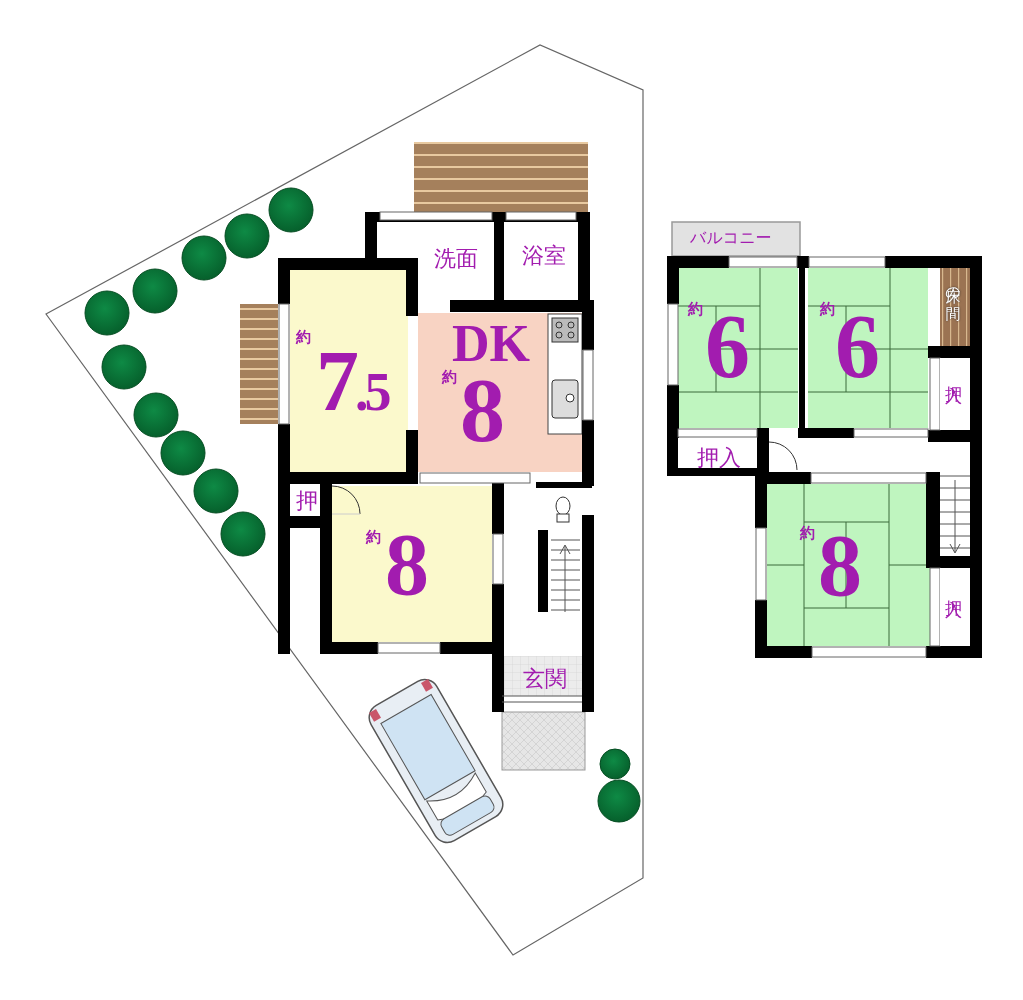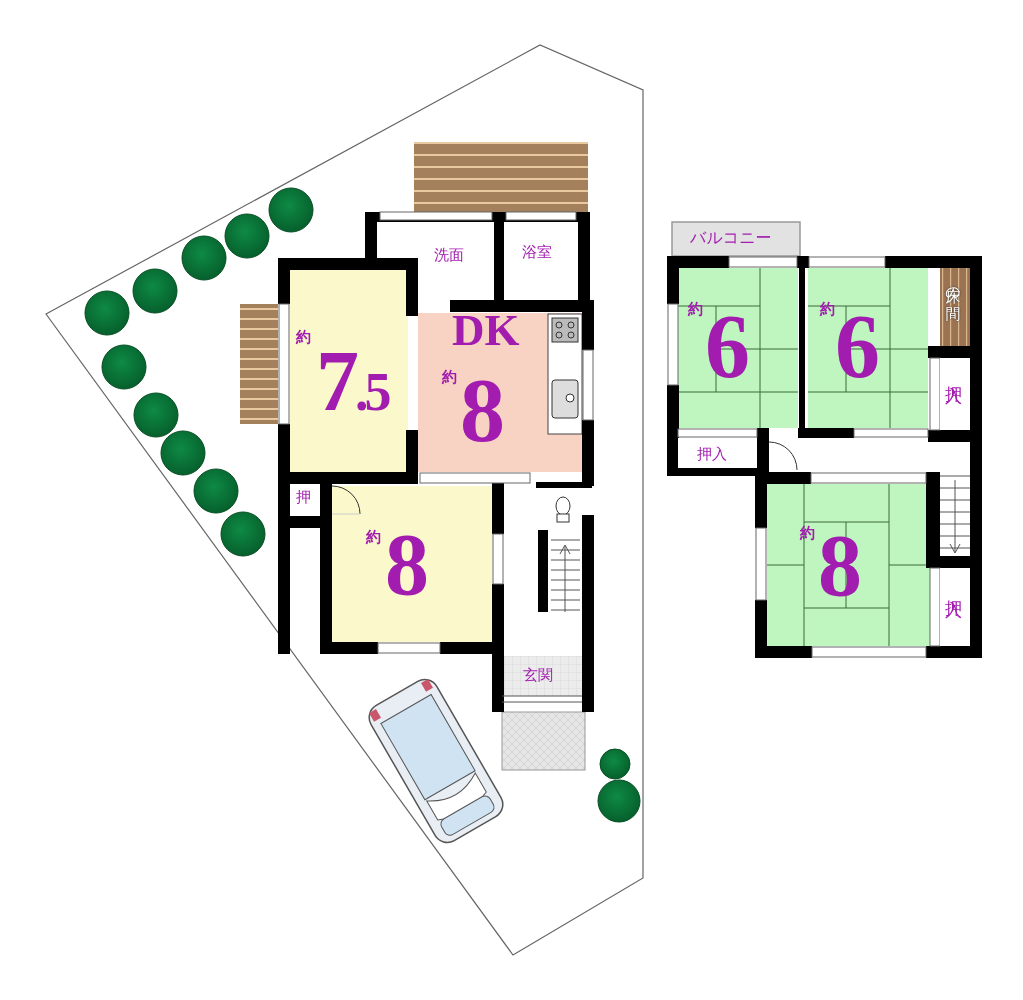--- a/index.html
+++ b/index.html
@@ -1,19 +1,19 @@
 <!DOCTYPE html>
 <html><head>
 <meta charset="utf-8">
 <style>
   html,body{margin:0;padding:0;background:#ffffff;}
   body{width:1023px;height:1000px;position:relative;overflow:hidden;font-family:"DejaVu Sans","Liberation Sans",sans-serif;}
   #plan{position:absolute;left:0;top:0;width:1023px;height:1000px;}
   .lbl{position:absolute;color:#a21caf;white-space:nowrap;line-height:1;}
-  .room-name{font-size:15px;font-weight:normal;}
+  .room-name{font-size:22px;font-weight:normal;}
   .approx{font-size:15px;font-weight:bold;}
   .big{font-family:Liberation Serif, serif;font-weight:bold;}
   .vert{writing-mode:vertical-rl;text-orientation:upright;font-size:17px;letter-spacing:1px;}
 </style>
 </head>
 <body>
 
 <svg id="plan" viewBox="0 0 1023 1000" xmlns="http://www.w3.org/2000/svg">
   <defs>
     <pattern id="deckPat" width="10" height="12" patternUnits="userSpaceOnUse">
@@ -237,21 +237,21 @@
 </svg>
 
 <div class="lbl room-name" style="left:434px;top:248px;">洗面</div>
 <div class="lbl room-name" style="left:522px;top:245px;">浴室</div>
 
 <div class="lbl approx" style="left:296px;top:330px;">約</div>
 <div class="lbl big" style="left:316px;top:338px;font-size:86px;letter-spacing:-4px;">
   <span>7</span><span style="font-size:54px;">.5</span>
 </div>
 
-<div class="lbl big" style="left:452px;top:308px;font-size:45px;">DK</div>
+<div class="lbl big" style="left:452px;top:318px;font-size:52px;">DK</div>
 <div class="lbl approx" style="left:442px;top:370px;">約</div>
 <div class="lbl big" style="left:460px;top:366px;font-size:90px;">8</div>
 
 <div class="lbl room-name" style="left:296px;top:490px;">押</div>
 <div class="lbl approx" style="left:366px;top:530px;">約</div>
 <div class="lbl big" style="left:385px;top:521px;font-size:88px;">8</div>
 
 <div class="lbl room-name" style="left:523px;top:668px;">玄関</div>
 
 <div class="lbl room-name" style="left:690px;top:230px;font-size:16px;">バルコニー</div>

